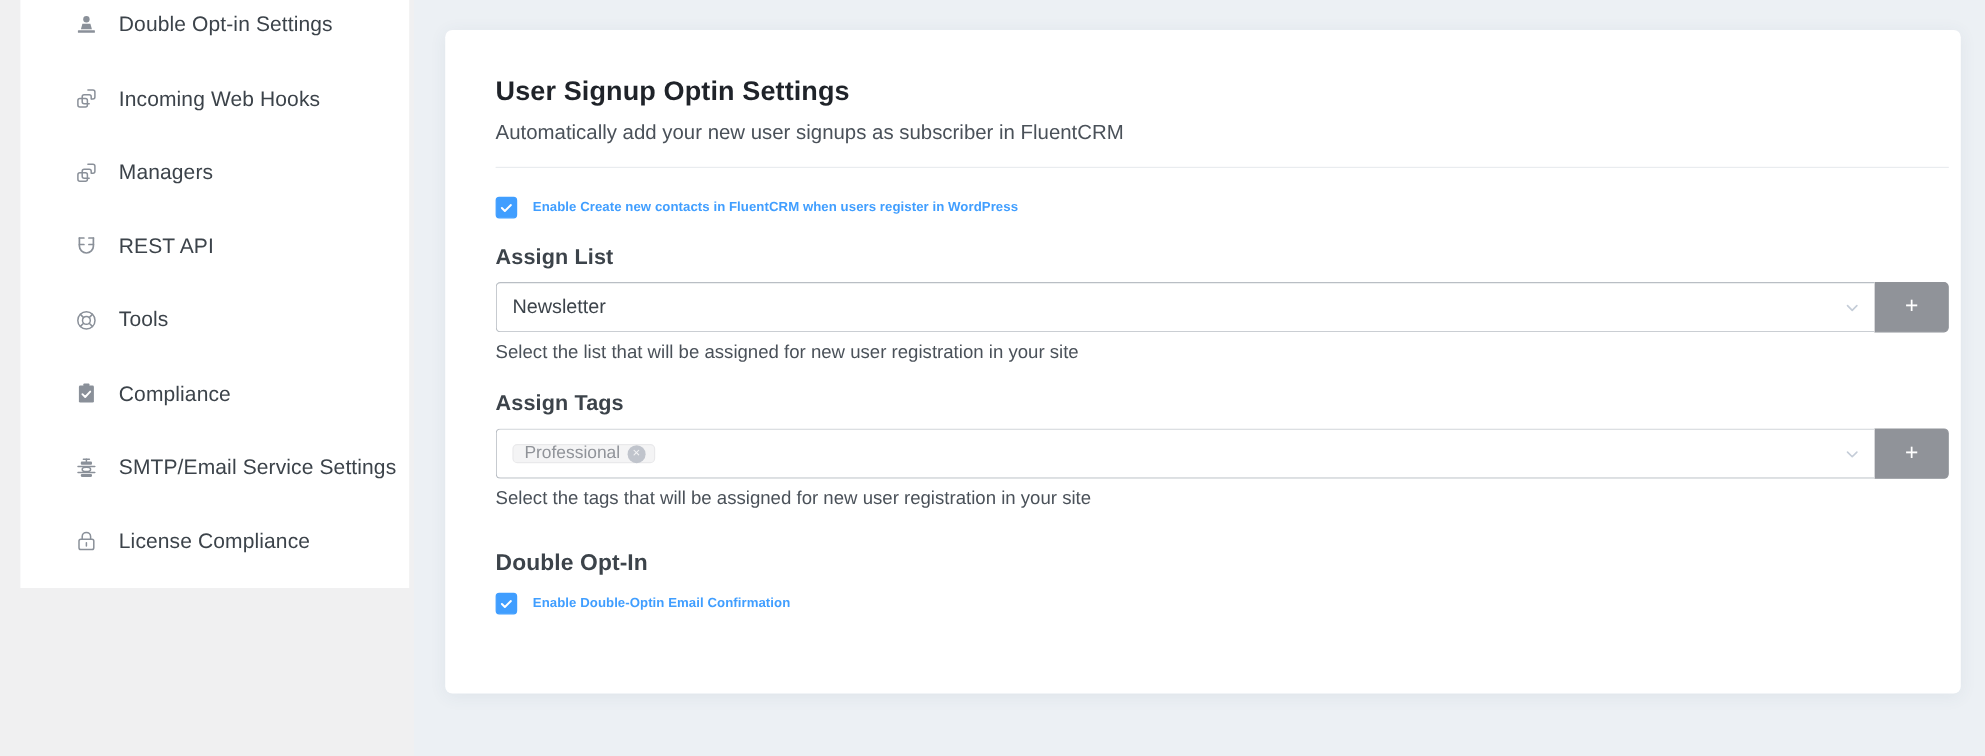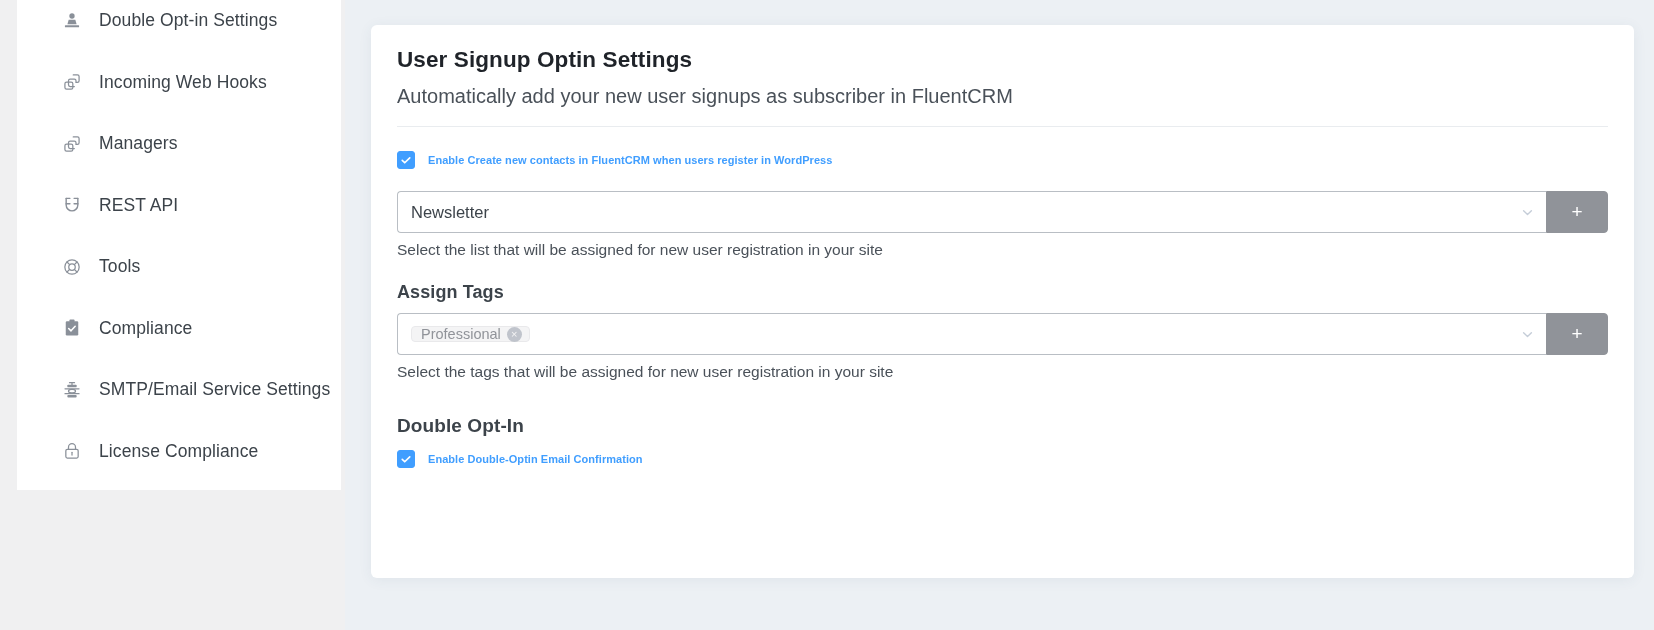--- a/index.html
+++ b/index.html
@@ -81,36 +81,36 @@
   .card {
     position: absolute;
     left: 371px;
     top: 25px;
     width: 1263px;
     height: 553px;
     background: #ffffff;
     border-radius: 6px;
     box-shadow: 0 2px 14px rgba(60,80,110,0.07);
     box-sizing: border-box;
-    padding: 0;
+    padding: 16px;
     overflow: hidden;
   }
   .card-inner {
     padding: 22px 26px 0 26px;
   }
 
   .card-title {
     font-size: 22.5px;
     font-weight: bold;
     color: #1f2329;
     margin: 0 0 12px 0;
     letter-spacing: 0.1px;
   }
   .card-subtitle {
-    font-size: 20px;
+    font-size: 17px;
     color: #4a5159;
     margin: 0 0 18px 0;
   }
   .divider {
     height: 1px;
     background: #e9ecef;
     margin: 0 0 24px 0;
     width: 1211px;
   }
 
@@ -369,20 +369,21 @@
       <div class="checkbox-row">
         <span class="cbox">
           <svg width="12" height="12" viewBox="0 0 16 16" fill="none" stroke="#ffffff" stroke-width="2.2" stroke-linecap="round" stroke-linejoin="round">
             <path d="M3 8.4l3.3 3.3L13 5.2"></path>
           </svg>
         </span>
         <span class="cbox-label">Enable Create new contacts in FluentCRM when users register in WordPress</span>
       </div>
 
       <div class="field-group">
+        <div class="field-label">Assign List</div>
         <div class="input-row">
           <div class="select-box">
             <span class="select-value">Newsletter</span>
             <span class="chevron">
               <svg width="13" height="13" viewBox="0 0 16 16" fill="none" stroke="currentColor" stroke-width="1.7" stroke-linecap="round" stroke-linejoin="round">
                 <path d="M3.2 5.8L8 10.6l4.8-4.8"></path>
               </svg>
             </span>
           </div>
           <div class="plus-btn">+</div>

